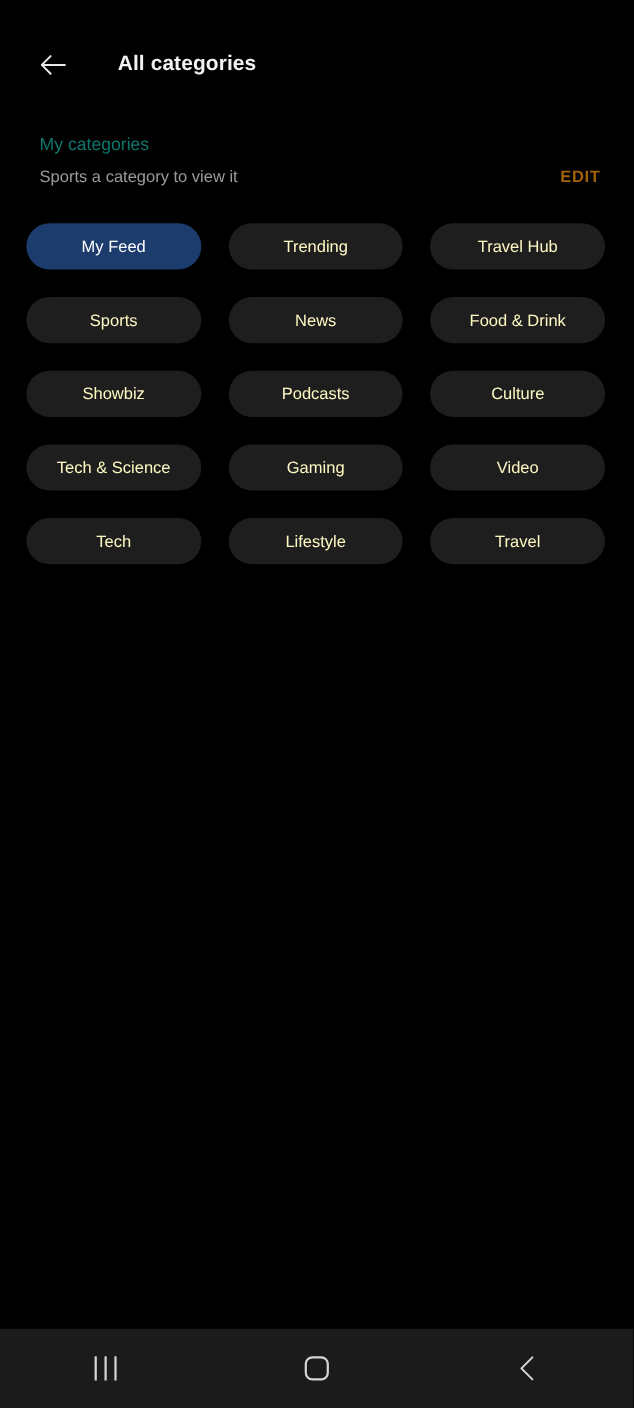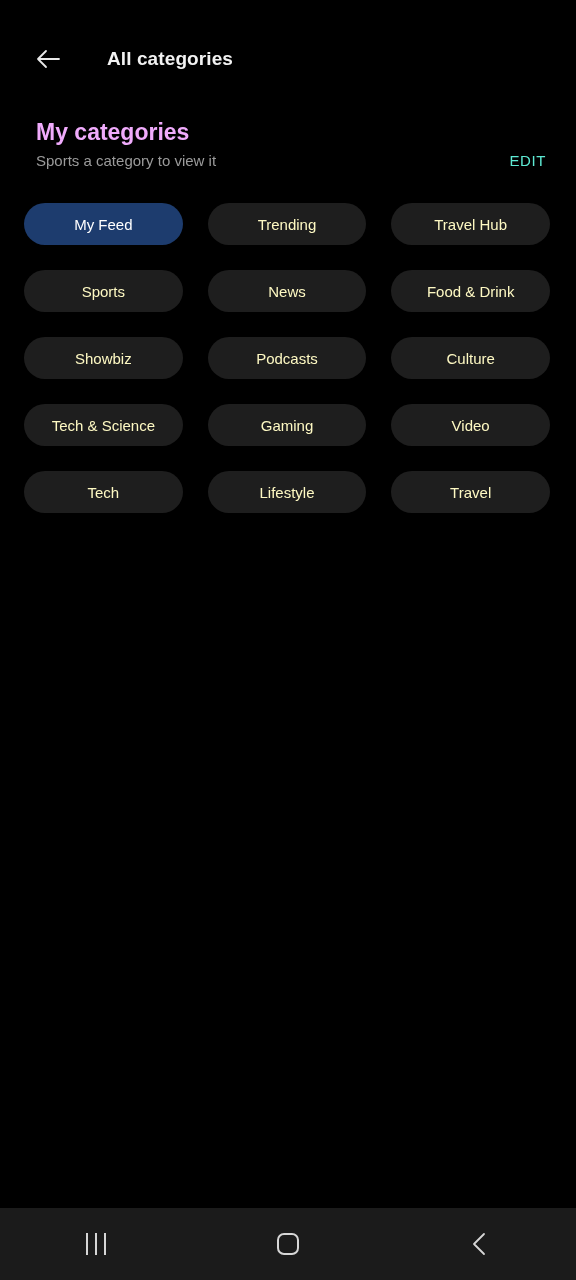--- a/index.html
+++ b/index.html
@@ -49,39 +49,39 @@
   }
   .section-head {
     display: flex;
     align-items: flex-end;
     justify-content: space-between;
   }
   .section-titles {
     display: block;
   }
   .section-title {
-    font-size: 23px;
-    font-weight: bold;
-    color: #f0abfc;
+    font-size: 16px;
+    font-weight: normal;
+    color: #0f766e;
     line-height: 28px;
     margin: 0;
     white-space: nowrap;
   }
   .section-sub {
     font-size: 15px;
     color: #9b9b9b;
     line-height: 22px;
     margin-top: 4px;
     white-space: nowrap;
   }
   .edit-link {
     font-size: 15px;
-    color: #5eead4;
+    color: #a16207;
     letter-spacing: 0.6px;
-    font-weight: normal;
+    font-weight: bold;
     cursor: pointer;
     padding-bottom: 3px;
     white-space: nowrap;
     text-align: right;
   }
 
   
   .chips-grid {
     margin-top: 31px;
     padding: 0 26px 0 24px;

